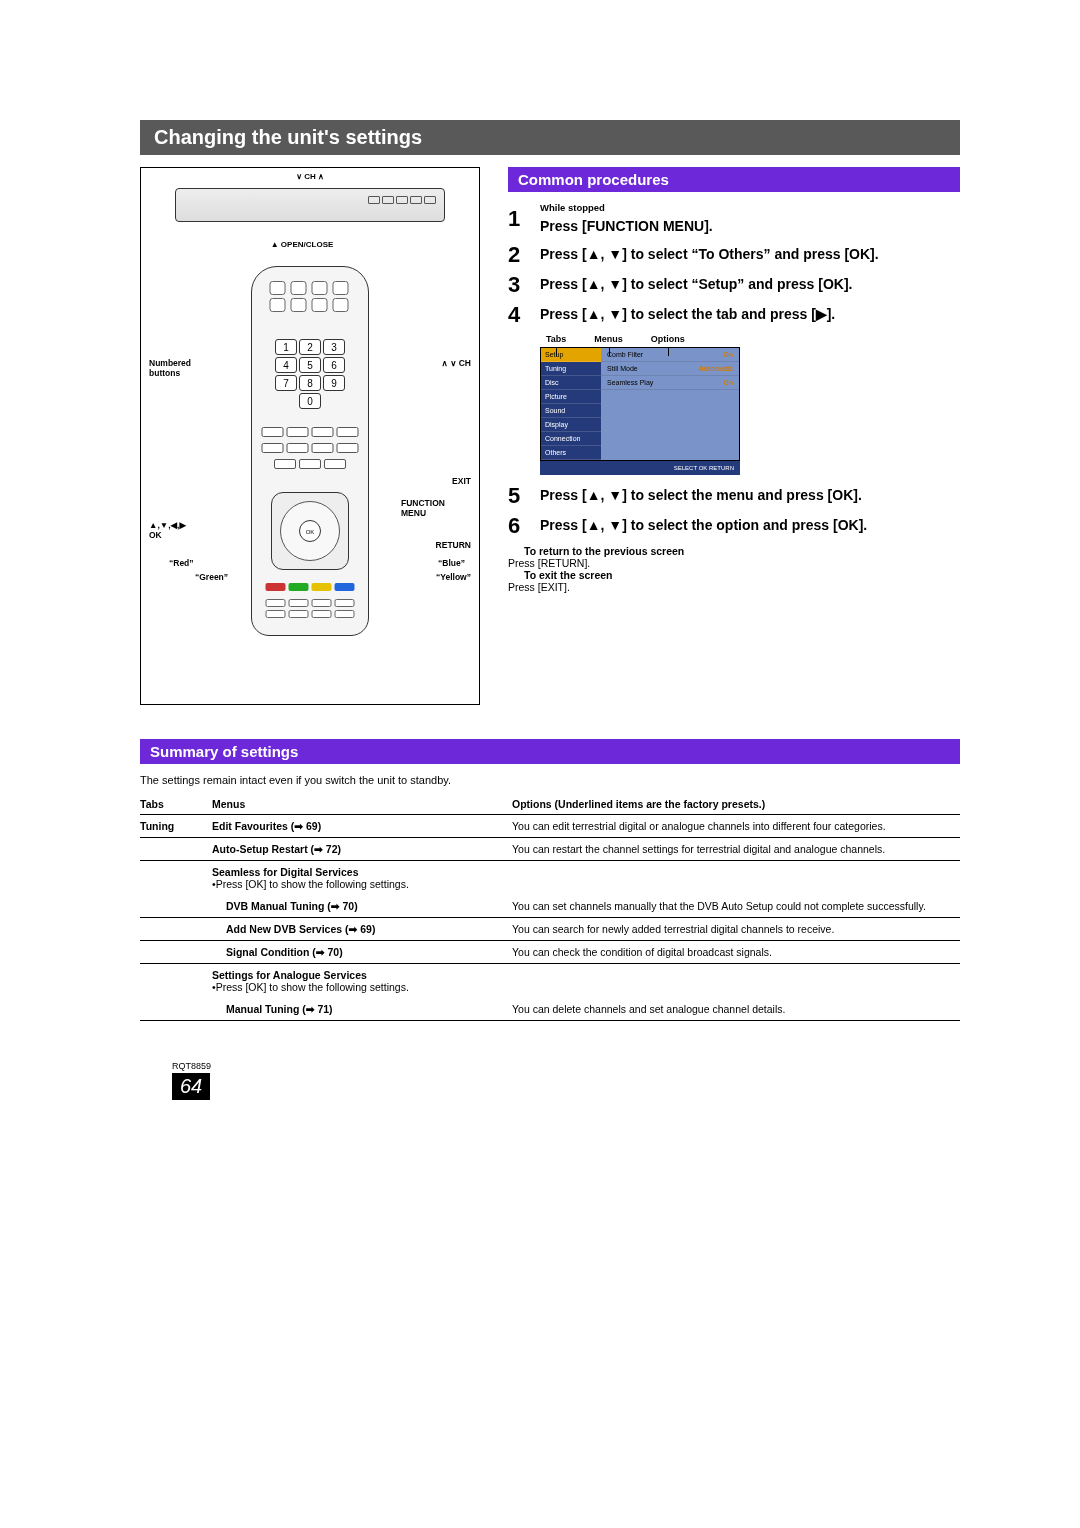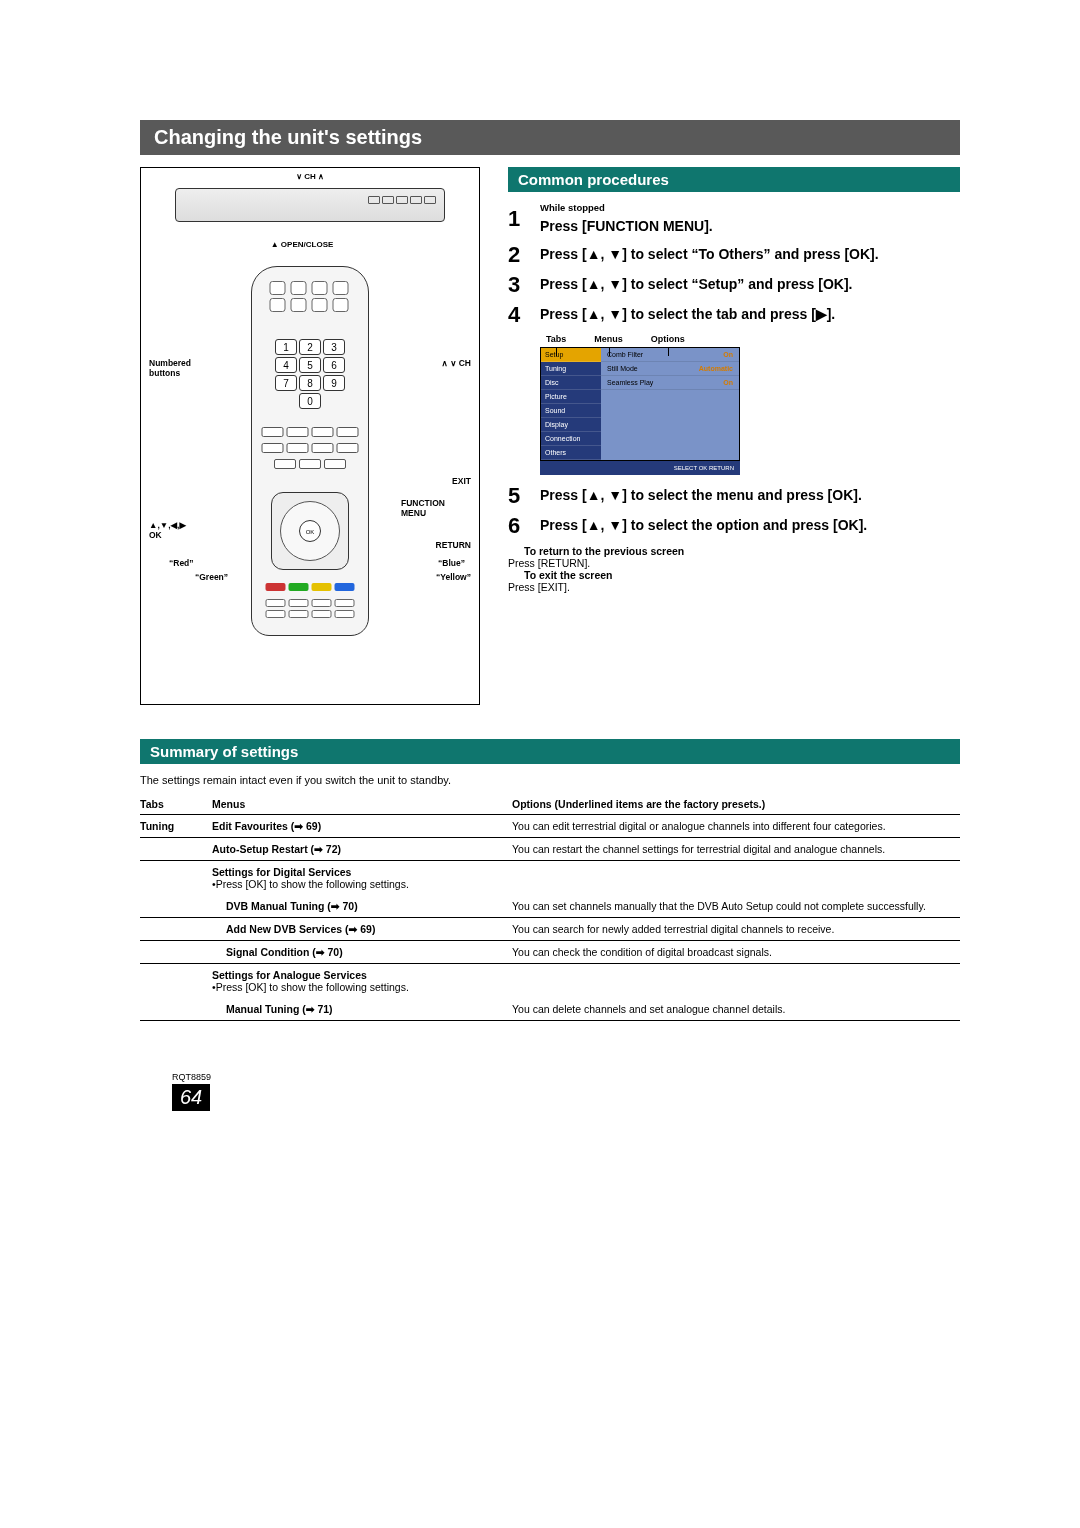--- a/index.html
+++ b/index.html
@@ -81,21 +81,21 @@
   .color-row { position:absolute; top:316px; left:50%; transform:translateX(-50%); display:flex; gap:3px;}
   .color-row div { width:20px;height:8px;border-radius:2px;}
   .c-red{background:#c33;} .c-green{background:#2a2;} .c-yellow{background:#e5c100;} .c-blue{background:#26d;}
   .bottom-rows { position:absolute; top:332px; left:50%; transform:translateX(-50%); display:grid; grid-template-columns:repeat(4,20px); gap:3px;}
   .bottom-rows div{height:8px;border:0.8px solid #666;border-radius:2px;background:#fff;}
 
   .callout { position:absolute; font-size:8.5px; font-weight:bold; }
 
   
   .sect-hdr {
-    background:#0f766e; color:#fff; font-weight:bold; font-size:15px;
+    background:#6d28d9; color:#fff; font-weight:bold; font-size:15px;
     padding:4px 10px; margin-bottom:10px;
   }
   ol.steps { list-style:none; counter-reset: step; }
   ol.steps > li { display:flex; gap:10px; margin-bottom:8px; align-items:center;}
   ol.steps > li::before {
     counter-increment: step; content: counter(step);
     font-size:22px; font-weight:bold; width:22px; flex-shrink:0; line-height:1;
   }
   .step-body { font-size:14px; font-weight:bold; line-height:1.35; }
   .step-pre { font-size:9.5px; font-weight:bold; display:block; margin-bottom:2px;}
@@ -130,21 +130,21 @@
   table.settings thead tr { border-bottom:1.4px solid #000; }
   table.settings td { padding:5px 6px 5px 0; vertical-align:top; border-bottom:0.7px solid #000;}
   table.settings td.tab { font-weight:bold; width:72px; }
   table.settings td.menu { width:300px; font-weight:bold;}
   table.settings td.menu .sub { font-weight:normal; display:block;}
   table.settings td.opt { font-weight:normal;}
   table.settings tr.noborder td { border-bottom:none; }
   table.settings tr.heavy td { border-bottom:1.4px solid #000; }
   .indent { padding-left:14px; display:inline-block;}
 
-  .page-footer { margin-top:51px;padding-left:32px; }
+  .page-footer { margin-top:40px;padding-left:32px; }
   .page-footer .code { font-size:9px; }
   .page-footer .num {
     display:inline-block; background:#000; color:#fff; font-style:italic;
     font-size:20px; padding:2px 8px; margin-top:2px;
   }
 </style>
 </head>
 <body>
 
 <div class="title-bar">
@@ -338,21 +338,21 @@
         <td class="menu"><span>Edit Favourites (➡ 69)</span></td>
         <td class="opt">You can edit terrestrial digital or analogue channels into different four categories.</td>
       </tr>
       <tr>
         <td class="tab"></td>
         <td class="menu"><span>Auto-Setup Restart (➡ 72)</span></td>
         <td class="opt">You can restart the channel settings for terrestrial digital and analogue channels.</td>
       </tr>
       <tr class="noborder">
         <td class="tab"></td>
-        <td class="menu"><span>Settings for Digital Services</span><span class="sub">•Press [OK] to show the following settings.</span></td>
+        <td class="menu"><span>Seamless for Digital Services</span><span class="sub">•Press [OK] to show the following settings.</span></td>
         <td class="opt"></td>
       </tr>
       <tr>
         <td class="tab"></td>
         <td class="menu"><span class="indent">DVB Manual Tuning (➡ 70)</span></td>
         <td class="opt">You can set channels manually that the DVB Auto Setup could not complete successfully.</td>
       </tr>
       <tr>
         <td class="tab"></td>
         <td class="menu"><span class="indent">Add New DVB Services (➡ 69)</span></td>

